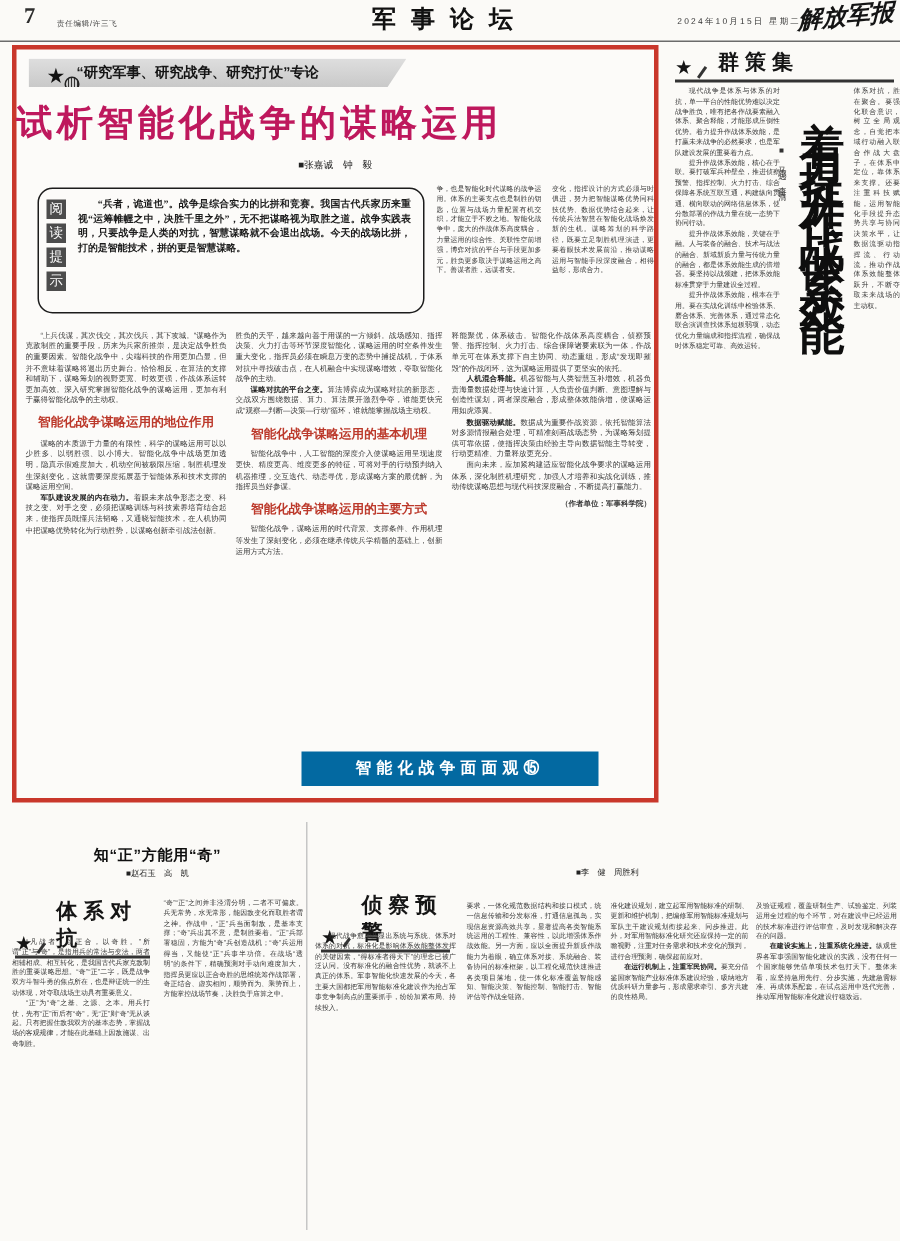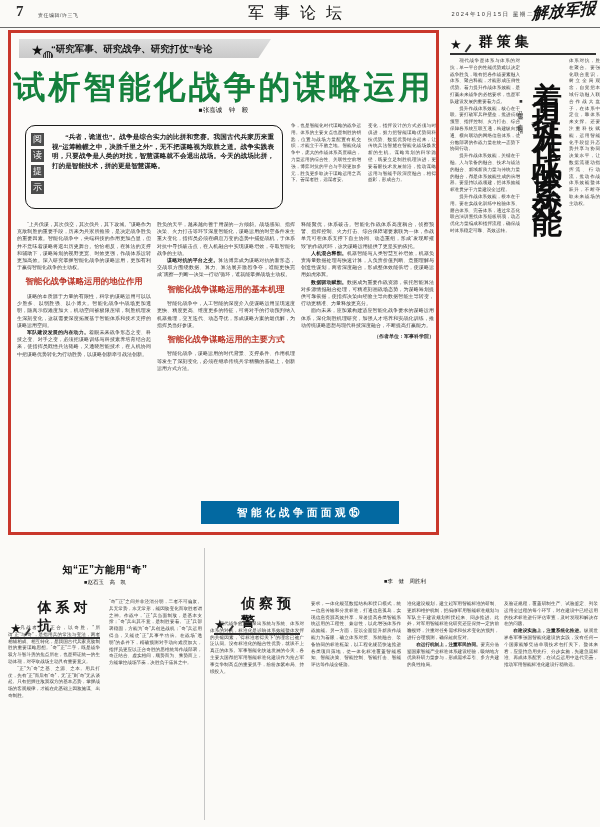--- a/index.html
+++ b/index.html
@@ -5,30 +5,30 @@
   html,body{margin:0;padding:0;}
   body{
     width:600px;height:827px;position:relative;overflow:hidden;
     background:#fbfaf7;color:#2e2e2e;
     font-family:"Liberation Sans","DejaVu Sans",sans-serif;
   }
   
   #top-header{position:absolute;left:0;top:0;width:600px;height:27px;border-bottom:1.5px solid #6b6b6b;background:#fbfaf7;}
   .page-num{position:absolute;left:16px;top:3px;font-family:"Liberation Serif","DejaVu Serif",serif;font-weight:bold;font-size:15px;}
   .editor{position:absolute;left:38px;top:12px;font-size:5px;color:#444;letter-spacing:.5px;}
-  .section-title{position:absolute;left:0;top:3px;width:100%;text-align:center;font-size:16px;font-weight:normal;letter-spacing:10px;color:#111;}
+  .section-title{position:absolute;left:0;top:3px;width:100%;text-align:center;font-size:16px;font-weight:bold;letter-spacing:10px;color:#111;}
   .paper-date{position:absolute;right:66px;top:11px;font-size:5.6px;letter-spacing:1.5px;color:#333;}
   .masthead{position:absolute;right:4px;top:1px;font-family:"DejaVu Serif","Liberation Serif",serif;font-style:italic;font-weight:bold;font-size:16px;color:#141414;transform:rotate(-5deg) skewX(-6deg);}
   
   #red-box{position:absolute;left:8px;top:30px;width:431px;height:505px;border:3px solid #c9372b;box-sizing:border-box;background:#fcfbf9;}
   .ribbon{position:absolute;left:8px;top:6px;width:252px;height:19px;background:linear-gradient(#dedede,#c9c9c9);clip-path:polygon(0 0,100% 0,95% 100%,0 100%);line-height:19px;padding-left:32px;font-size:9.5px;font-weight:bold;color:#151515;box-sizing:border-box;}
   .ribbon-icon{position:absolute;left:12px;top:2px;font-size:14px;color:#111;}
   .ribbon-globe{position:absolute;left:24px;top:12px;width:8px;height:8px;border:1.2px solid #222;border-radius:50%;background:
     repeating-linear-gradient(90deg,transparent 0 1.5px,#333 1.5px 2px);}
-  .main-title{position:absolute;left:0;top:33px;width:100%;text-align:center;font-size:32px;font-weight:bold;letter-spacing:3px;color:#15803d;}
+  .main-title{position:absolute;left:0;top:33px;width:100%;text-align:left;font-size:24px;font-weight:bold;letter-spacing:3px;color:#be185d;}
   .main-byline{position:absolute;left:0;top:73px;width:100%;text-align:center;font-size:6.5px;color:#222;}
   
   .tip-box{position:absolute;left:14px;top:92px;width:258px;height:84px;border:1.6px solid #1c1c1c;border-radius:10px;box-sizing:border-box;padding:6px 8px 5px 26px;}
   .tip-label{position:absolute;left:5px;top:7px;display:flex;flex-direction:column;gap:3px;}
   .tip-label span{width:13px;height:13px;background:#4c4c4c;color:#fff;font-size:9px;line-height:13px;text-align:center;}
   .tip-text{font-family:"Liberation Serif","DejaVu Serif",serif;font-weight:bold;font-size:6.6px;line-height:9.7px;text-align:justify;text-indent:2em;color:#1b1b1b;margin:0;}
   
   .col{position:absolute;text-align:justify;color:#383838;overflow:hidden;}
   .col p{margin:0;text-indent:2em;}
   .fs-main{font-size:5px;line-height:7.2px;}

